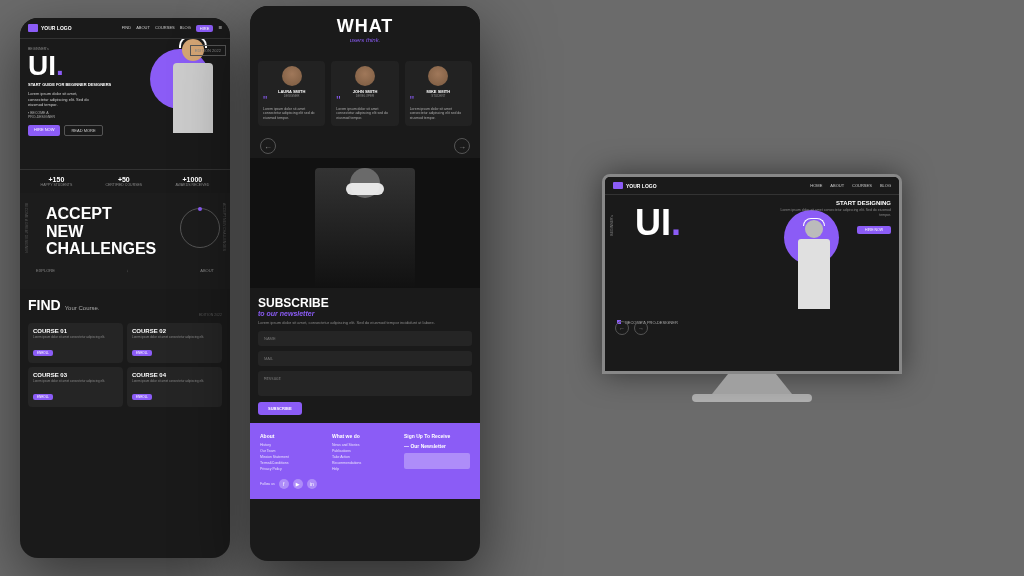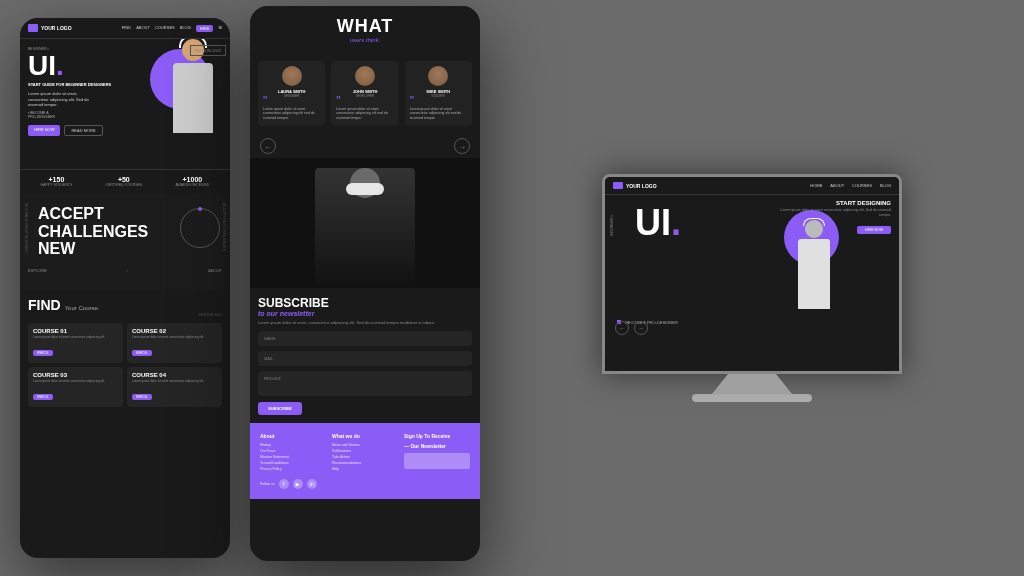--- a/index.html
+++ b/index.html
@@ -178,21 +178,21 @@
       color: #fff;
     }
     .stat-label {
       font-size: 3.5px;
       color: #888;
     }
 
     
     .phone-challenges {
       background: #1c1c1c;
-      padding: 12px 8px;
+      padding: 12px 16px;
       position: relative;
       min-height: 80px;
     }
     .challenges-text {
       font-size: 16px;
       font-weight: 900;
       color: #fff;
       line-height: 1.1;
     }
     .challenge-orbit {
@@ -721,22 +721,22 @@
       </div>
     </div>
 
     <div class="phone-challenges">
       <div style="font-size:3.5px;color:#555;writing-mode:vertical-rl;position:absolute;left:4px;top:10px;">BECOME A GREAT DESIGNER</div>
       <div class="challenge-orbit">
         <div class="orbit-dot"></div>
       </div>
       <div style="margin-left:10px;">
         <div class="challenges-text">ACCEPT</div>
+        <div class="challenges-text">NEW</div>
         <div class="challenges-text">CHALLENGES</div>
-        <div class="challenges-text">NEW</div>
       </div>
       <div style="font-size:3.5px;color:#555;writing-mode:vertical-rl;position:absolute;right:4px;top:10px;">ACCEPT NEW CHALLENGES</div>
       <div class="explore-about">
         <span>EXPLORE</span>
         <span>↓</span>
         <span>ABOUT</span>
       </div>
     </div>
 
     <div class="phone-find">

